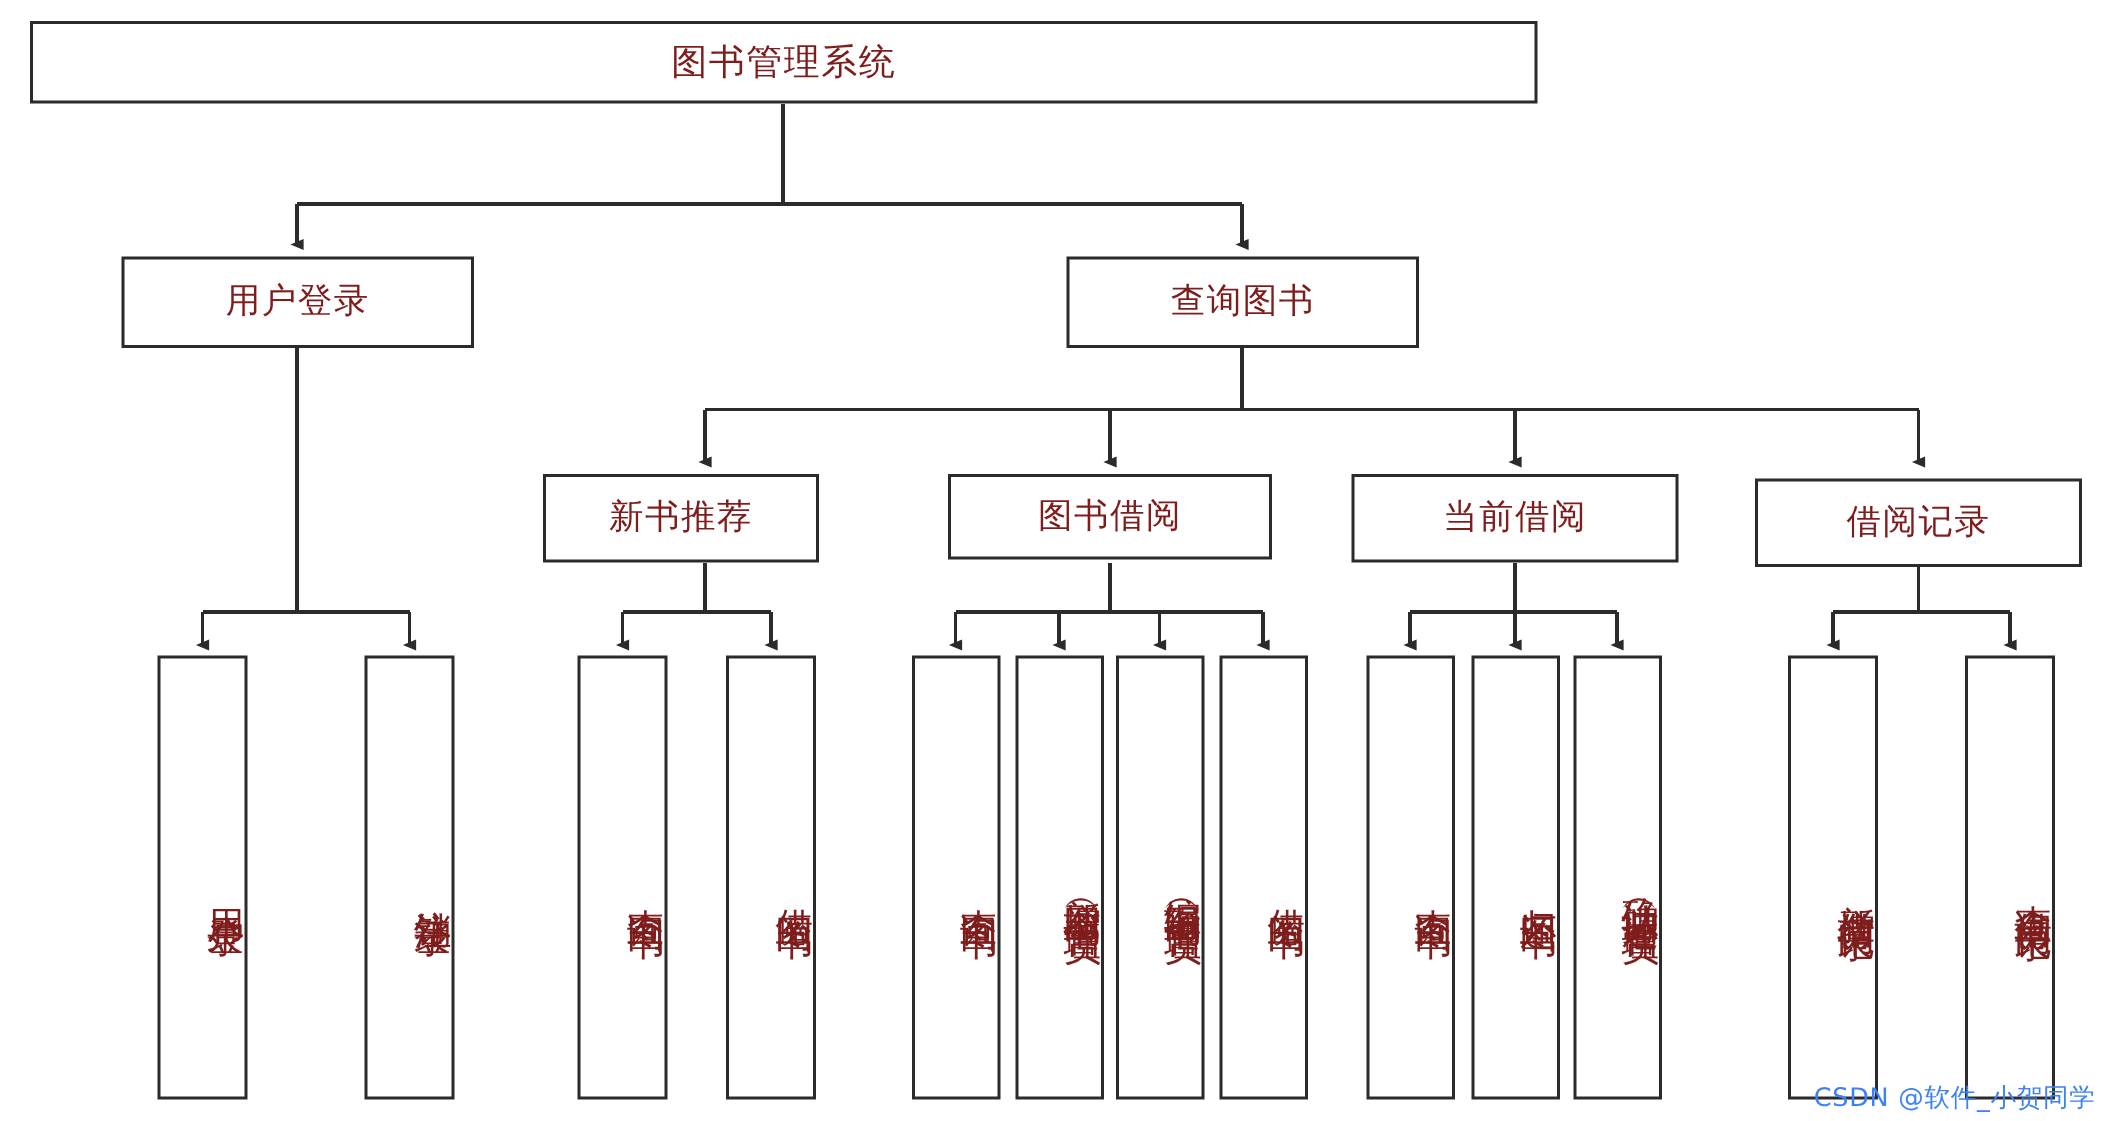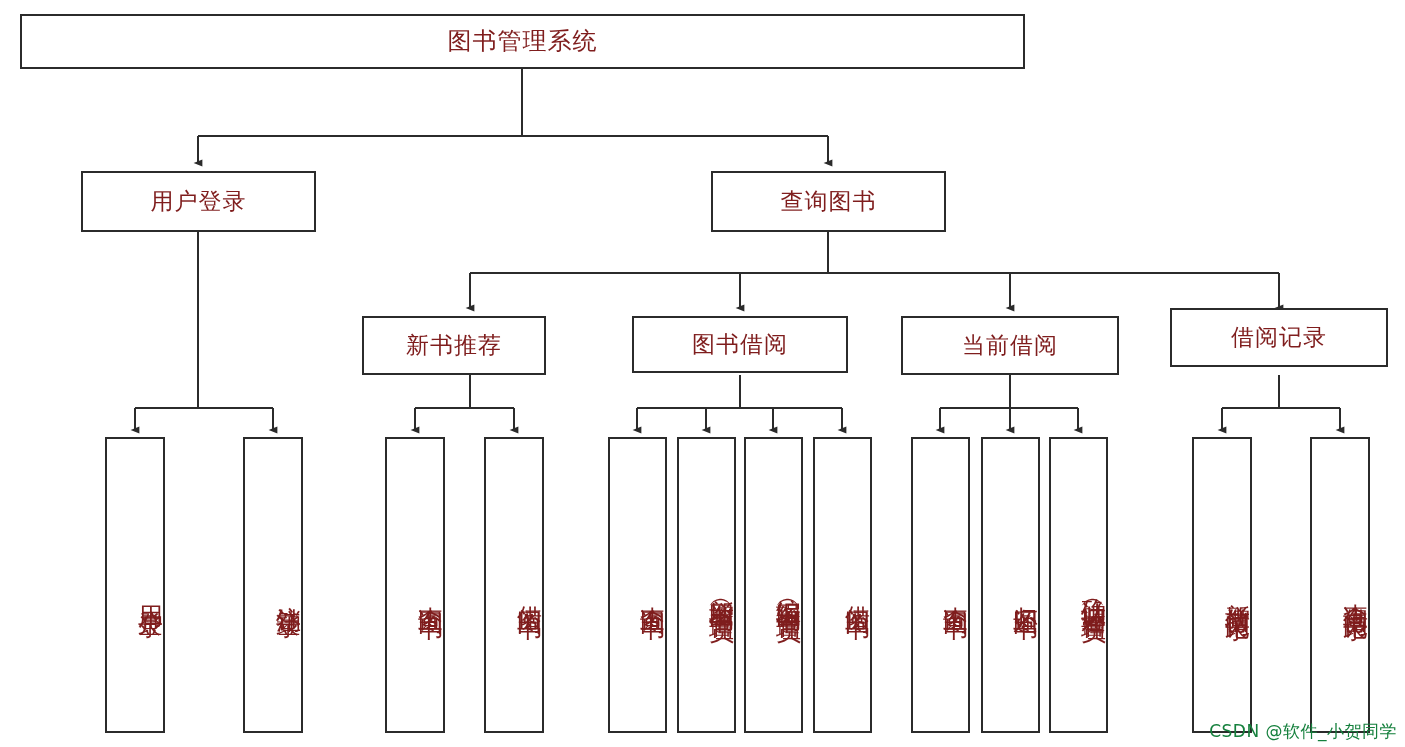--- a/index.html
+++ b/index.html
@@ -49,21 +49,21 @@
   .node.v span{
     writing-mode:vertical-rl;
     text-orientation:upright;
     white-space:nowrap;
   }
   .watermark{
     position:absolute;
     right:8px;
     bottom:4px;
     font-size:17px;
-    color:#15803d;
+    color:#3b82f6;
     letter-spacing:0.5px;
     white-space:nowrap;
     user-select:none;
   }
 </style>
 </head>
 <body>
 
 <div id="stage">
 
@@ -131,21 +131,21 @@
 
   <div class="node h" style="left:362px;top:316px;width:184px;height:59px;">
     <span>新书推荐</span>
   </div>
   <div class="node h" style="left:632px;top:316px;width:216px;height:57px;">
     <span>图书借阅</span>
   </div>
   <div class="node h" style="left:901px;top:316px;width:218px;height:59px;">
     <span>当前借阅</span>
   </div>
-  <div class="node h" style="left:1170px;top:308px;width:218px;height:59px;">
+  <div class="node h" style="left:1170px;top:319px;width:218px;height:59px;">
     <span>借阅记录</span>
   </div>
 
   <div class="node v" style="left:105px;top:437px;width:60px;height:296px;">
     <span>用户登录</span>
   </div>
   <div class="node v" style="left:243px;top:437px;width:60px;height:296px;">
     <span>注销登录</span>
   </div>
 

